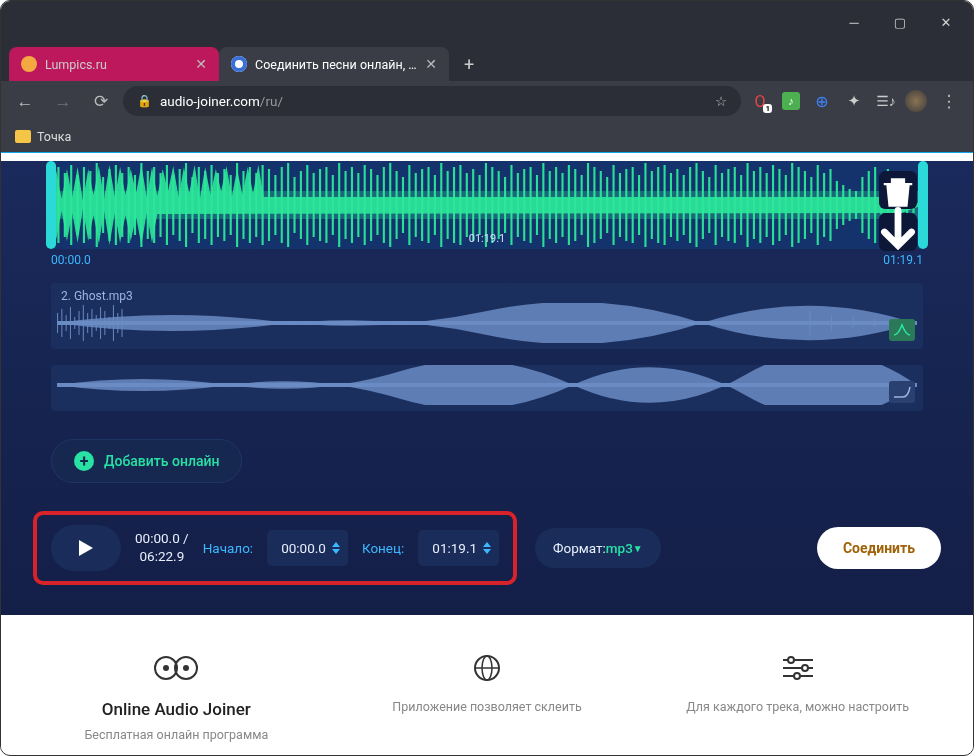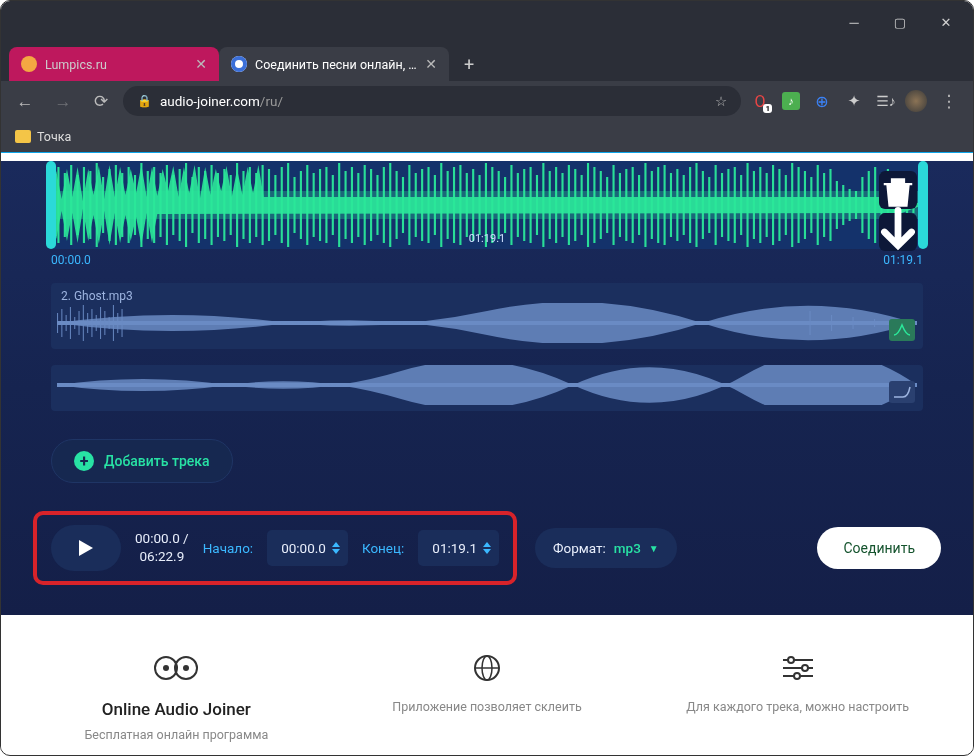--- a/index.html
+++ b/index.html
@@ -51,23 +51,23 @@
 .redbox{border:4px solid #d8232a;border-radius:10px;padding:10px 14px;display:flex;align-items:center;gap:14px}
 .playbtn{width:70px;height:46px;background:#1a2d5a;border-radius:23px;display:flex;align-items:center;justify-content:center}
 .playbtn svg{width:14px;height:16px;fill:#fff}
 .timetxt{color:#e8eefb;font-size:13.5px;text-align:center;line-height:1.3}
 .lbl{color:#3bb8ff;font-size:13.5px}
 .tbox{background:#1a2d5a;border-radius:5px;padding:10px 8px 10px 14px;display:flex;align-items:center;gap:6px;color:#e8eefb;font-size:13.5px}
 .spin{display:flex;flex-direction:column;gap:2px}
 .spin div{width:0;height:0;border-left:4px solid transparent;border-right:4px solid transparent}
 .spin .up{border-bottom:5px solid #3bb8ff}
 .spin .dn{border-top:5px solid #3bb8ff}
-.fmt{display:flex;align-items:center;gap:8px;color:#e8eefb;font-size:13.5px;background:#1a2d5a;padding:12px 18px;border-radius:23px}
+.fmt{display:flex;align-items:center;gap:0;color:#e8eefb;font-size:13.5px;background:#1a2d5a;padding:12px 18px;border-radius:23px}
 .fmt .val{color:#28e2a4;font-weight:500}
-.joinbtn{margin-left:auto;background:#fff;color:#14532d;padding:13px 26px;border-radius:23px;font-size:14px;font-weight:400}
+.joinbtn{margin-left:auto;background:#fff;color:#a16207;padding:13px 26px;border-radius:23px;font-size:14px;font-weight:700}
 .info{background:#fff;padding:36px 50px 10px;display:flex;gap:60px}
 .col{flex:1;text-align:center}
 .col .ic{height:34px;display:flex;align-items:center;justify-content:center;margin-bottom:14px}
 .col h3{font-size:17px;font-weight:500;color:#222;margin-bottom:8px}
 .col p{font-size:12.5px;color:#888}
 </style>
 </head>
 <body>
 
 <div class="window">
@@ -349,21 +349,21 @@
           <div class="fadebtn">
               <svg viewBox="0 0 18 14">
                 <path d="M1 12 L10 12 Q15 12 17 2" stroke="#9db4e0" stroke-width="1.5" fill="none"></path>
               </svg>
             </div>
         </div>
       </div>
 
       <div class="addbtn">
         <div class="plus">+</div>
-        <span>Добавить трека</span>
+        <span>Добавить онлайн</span>
       </div>
 
       <div class="ctrlrow">
         <div class="redbox">
           <div class="playbtn">
               <svg viewBox="0 0 14 16">
                 <path d="M0 0 L14 8 L0 16 Z"></path>
               </svg>
             </div>
           <div class="timetxt">

